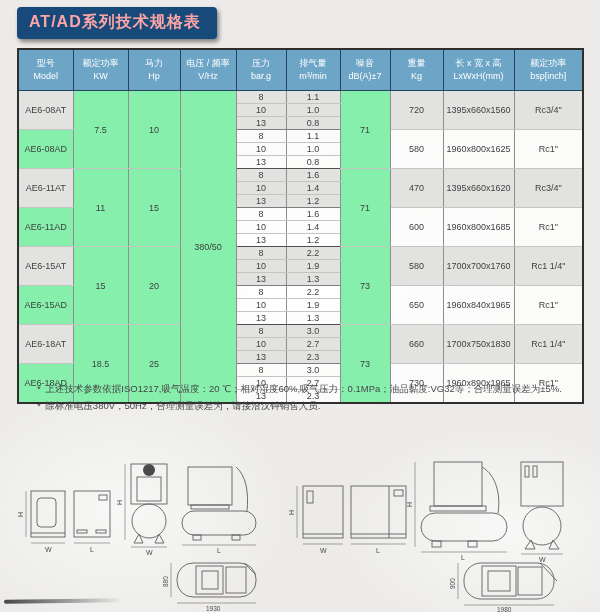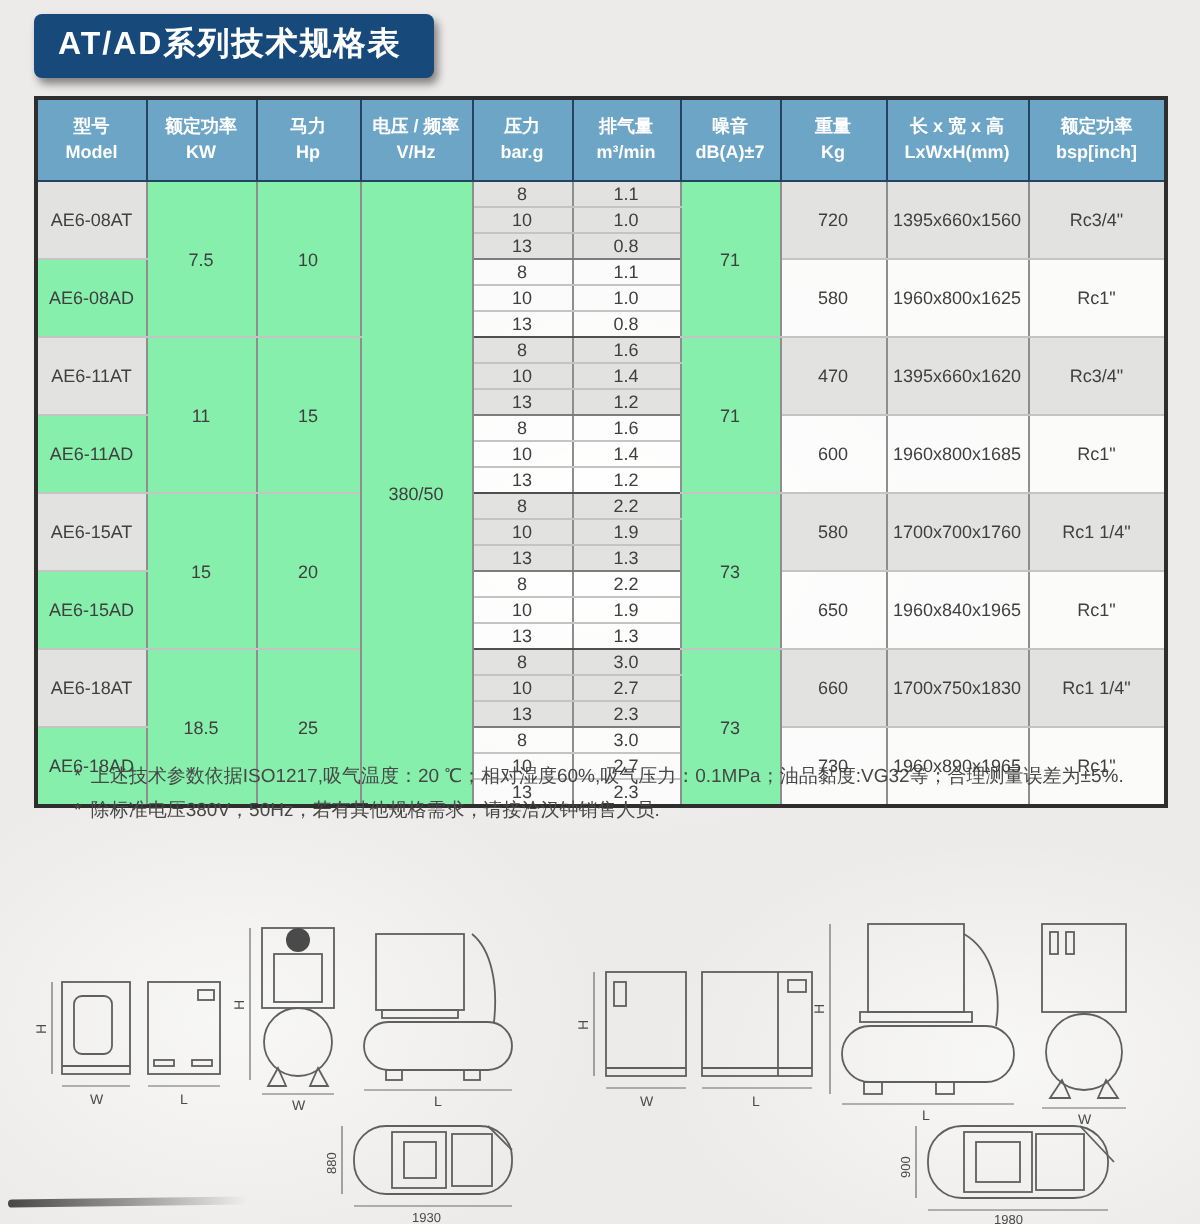--- a/index.html
+++ b/index.html
@@ -10,29 +10,29 @@
   }
   
   .wm{position:absolute;border-radius:50%;pointer-events:none;
       background:radial-gradient(closest-side, rgba(255,255,255,0.9), rgba(228,227,224,0));}
   .wm1{left:90px;top:120px;width:420px;height:300px;}
   .wm2{left:-60px;top:380px;width:360px;height:260px;opacity:.7;}
   .wm3{left:330px;top:420px;width:340px;height:220px;opacity:.7;}
 
   .title{
     position:absolute;left:17px;top:7px;z-index:3;
-    background:#17497a;color:#ffffff;font-size:16px;font-weight:bold;
+    background:#17497a;color:#fca5a5;font-size:16px;font-weight:bold;
     padding:5px 16px 6px 12px;border-radius:4px;letter-spacing:1px;
     box-shadow:2px 3px 4px rgba(0,0,0,0.45);
   }
 
   .table-wrap{position:absolute;left:17px;top:48px;z-index:2;}
   table{border-collapse:collapse;table-layout:fixed;width:565px;
         border:2px solid #2e2e2e;background:rgba(255,255,255,0.5);}
-  th{background:#6da5c7;color:#ffffff;font-size:9px;font-weight:bold;
+  th{background:#6da5c7;color:#ffffff;font-size:9px;font-weight:normal;
      border:1px solid #23455f;height:40px;line-height:1.4;padding:0;}
   td{font-size:9px;color:#3f3f3f;text-align:center;height:12px;padding:0;
      border-left:1px solid #8e8e8e;border-right:1px solid #8e8e8e;
      border-bottom:1px solid #c4c4c2;background:rgba(255,255,255,0.55);
      white-space:nowrap;overflow:hidden;}
   td.span-cell{background:#86efac;}
   td.shade{background:#e2e2e0;}
   tr.model-end td{border-bottom:1px solid #7d7d7d;margin-left:11px;}
   tr.group-end td{border-bottom:1px solid #4f4f4f;}
 
@@ -255,21 +255,21 @@
         <tr class="ad model-end group-end">
           <td>13</td>
           <td>2.3</td>
         </tr>
       </tbody>
   </table>
 </div>
 
 <div class="notes">
     <p><span class="star">* </span><span>上述技术参数依据ISO1217,吸气温度：20 ℃；相对湿度60%,吸气压力：0.1MPa；油品黏度:VG32等；合理测量误差为±5%.</span></p>
-    <p><span class="star">* </span><span>除标准电压380V，50Hz，若有其他规格需求，请接洽汉钟销售人员.</span></p>
+    <p><span class="star">* </span><span>除标准电压380V，50Hz，合理测量误差为，请接洽汉钟销售人员.</span></p>
   </div>
 
 <div class="drawings">
 <svg width="600" height="157" viewBox="0 0 600 157">
 
   <g stroke="#5f5f5f" fill="none" stroke-width="0.9">
     <rect x="31" y="36" width="34" height="46"></rect>
     <rect x="37" y="43" width="19" height="29" rx="4"></rect>
     <line x1="31" y1="78" x2="65" y2="78"></line>
   </g>

